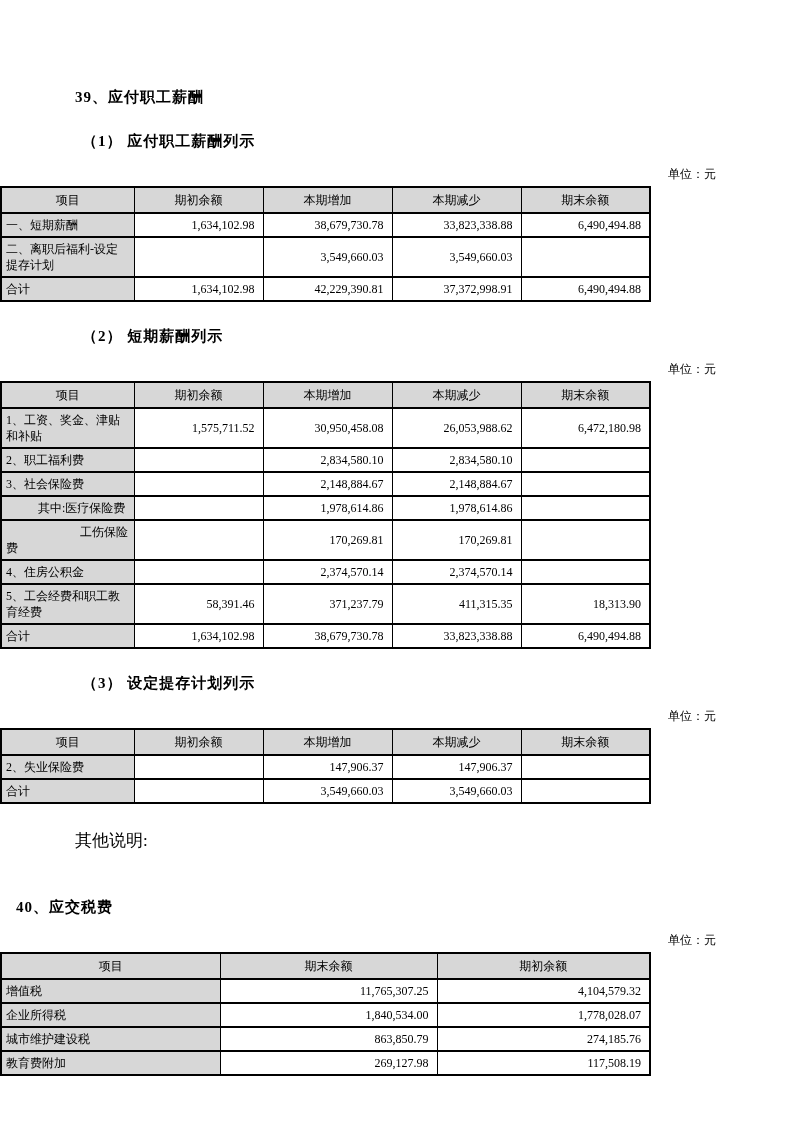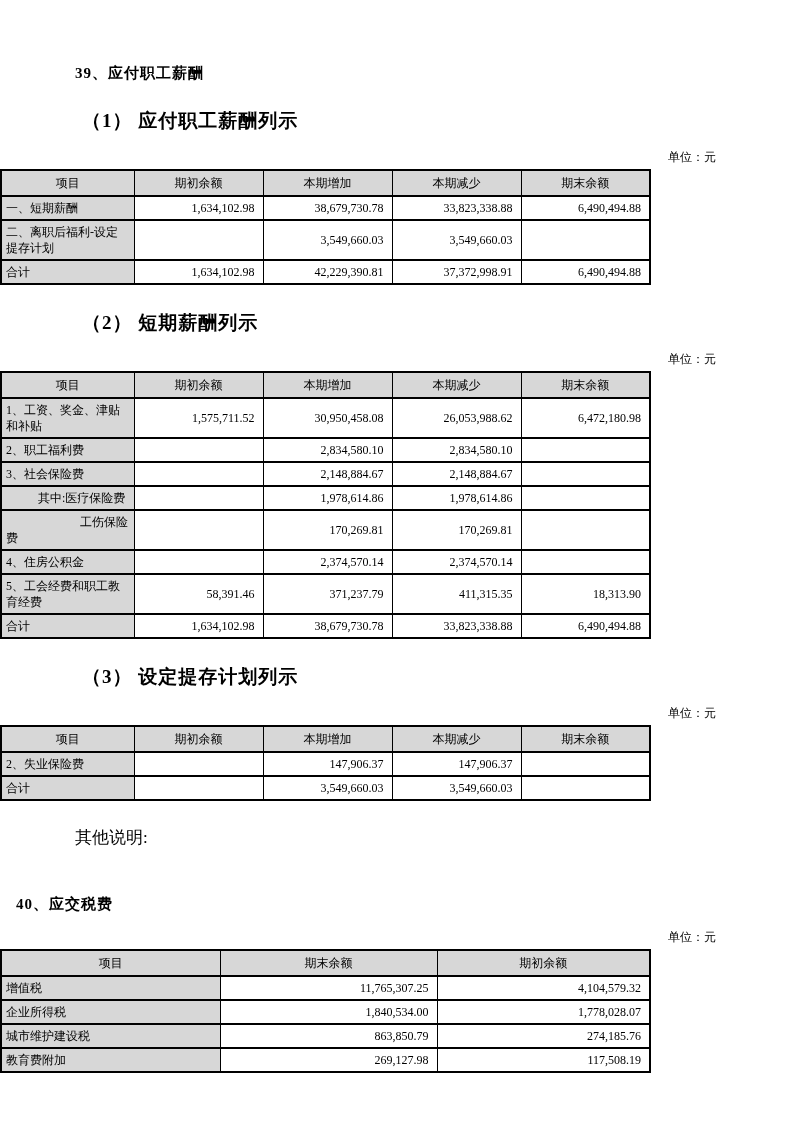--- a/index.html
+++ b/index.html
@@ -7,32 +7,32 @@
     font-family: "Liberation Serif", "DejaVu Serif", serif;
     color:#000;
     -webkit-font-smoothing: antialiased;
   }
   .doc {
     position:relative;
     width:793px;
     height:1122px;
     box-sizing:border-box;
     background:#fff;
-    padding-top:64px;
+    padding-top:88px;
     overflow:hidden;
   }
   .h-main {
     margin:0 0 0 75px;
     font-size:15px;
     font-weight:bold;
     letter-spacing:1px;
   }
   .h-sub {
     margin:25px 0 0 82px;
-    font-size:19px;
+    font-size:15px;
     font-weight:bold;
     letter-spacing:1px;
   }
   .unit {
     width:649px;
     margin:15px 0 3px 67px;
     text-align:right;
     font-size:12px;
   }
   table.fin {

